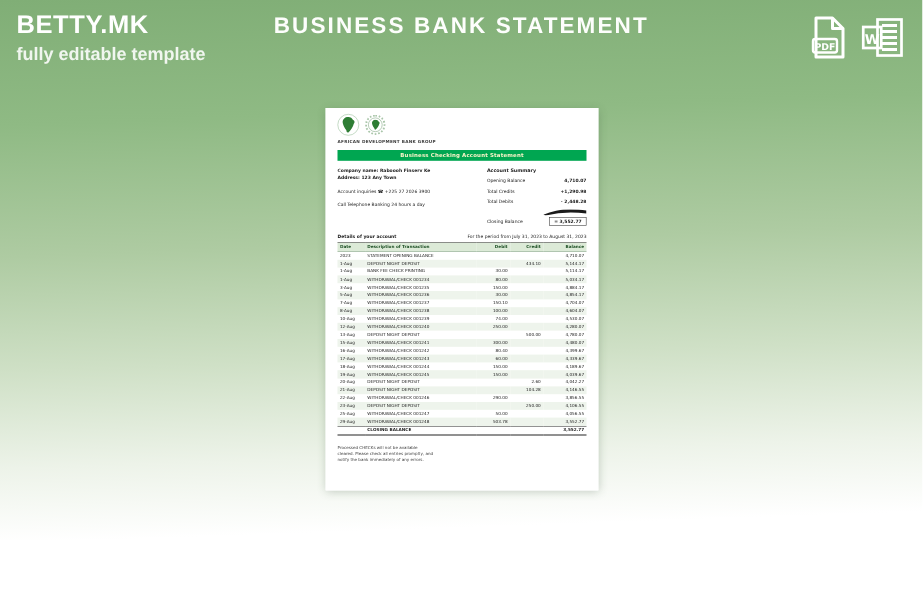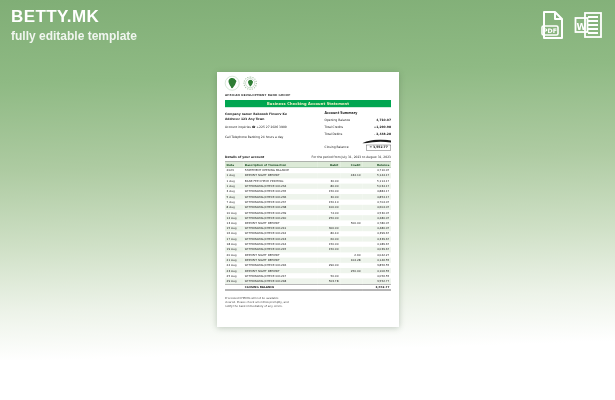--- a/index.html
+++ b/index.html
@@ -86,20 +86,21 @@
 
   .footnote { margin-top:15px; width:56%; font-size:6.8px; line-height:1.5; color:#3f3f3f; }
 </style>
 </head>
 <body>
 
 <div class="stage">
 
   <div class="brand">BETTY.MK</div>
   <div class="tagline">fully editable template</div>
+  <div class="main-title">BUSINESS BANK STATEMENT</div>
 
   <div class="file-icons">
     <button class="icon-btn" title="PDF">
       <span>
         <svg width="25" height="30" viewBox="0 0 25 30">
           <path d="M4 2 h11 l7 7 v19 h-18 z" fill="none" stroke="#ffffff" stroke-width="2" stroke-linejoin="round"></path>
           <path d="M15 2 v7 h7" fill="none" stroke="#ffffff" stroke-width="2" stroke-linejoin="round"></path>
           <rect x="2" y="16" width="16" height="9" rx="1.5" fill="none" stroke="#ffffff" stroke-width="1.6"></rect>
           <text x="10" y="23" text-anchor="middle" font-family="DejaVu Sans, sans-serif" font-size="6.2" font-weight="bold" fill="#ffffff">PDF</text>
         </svg>

